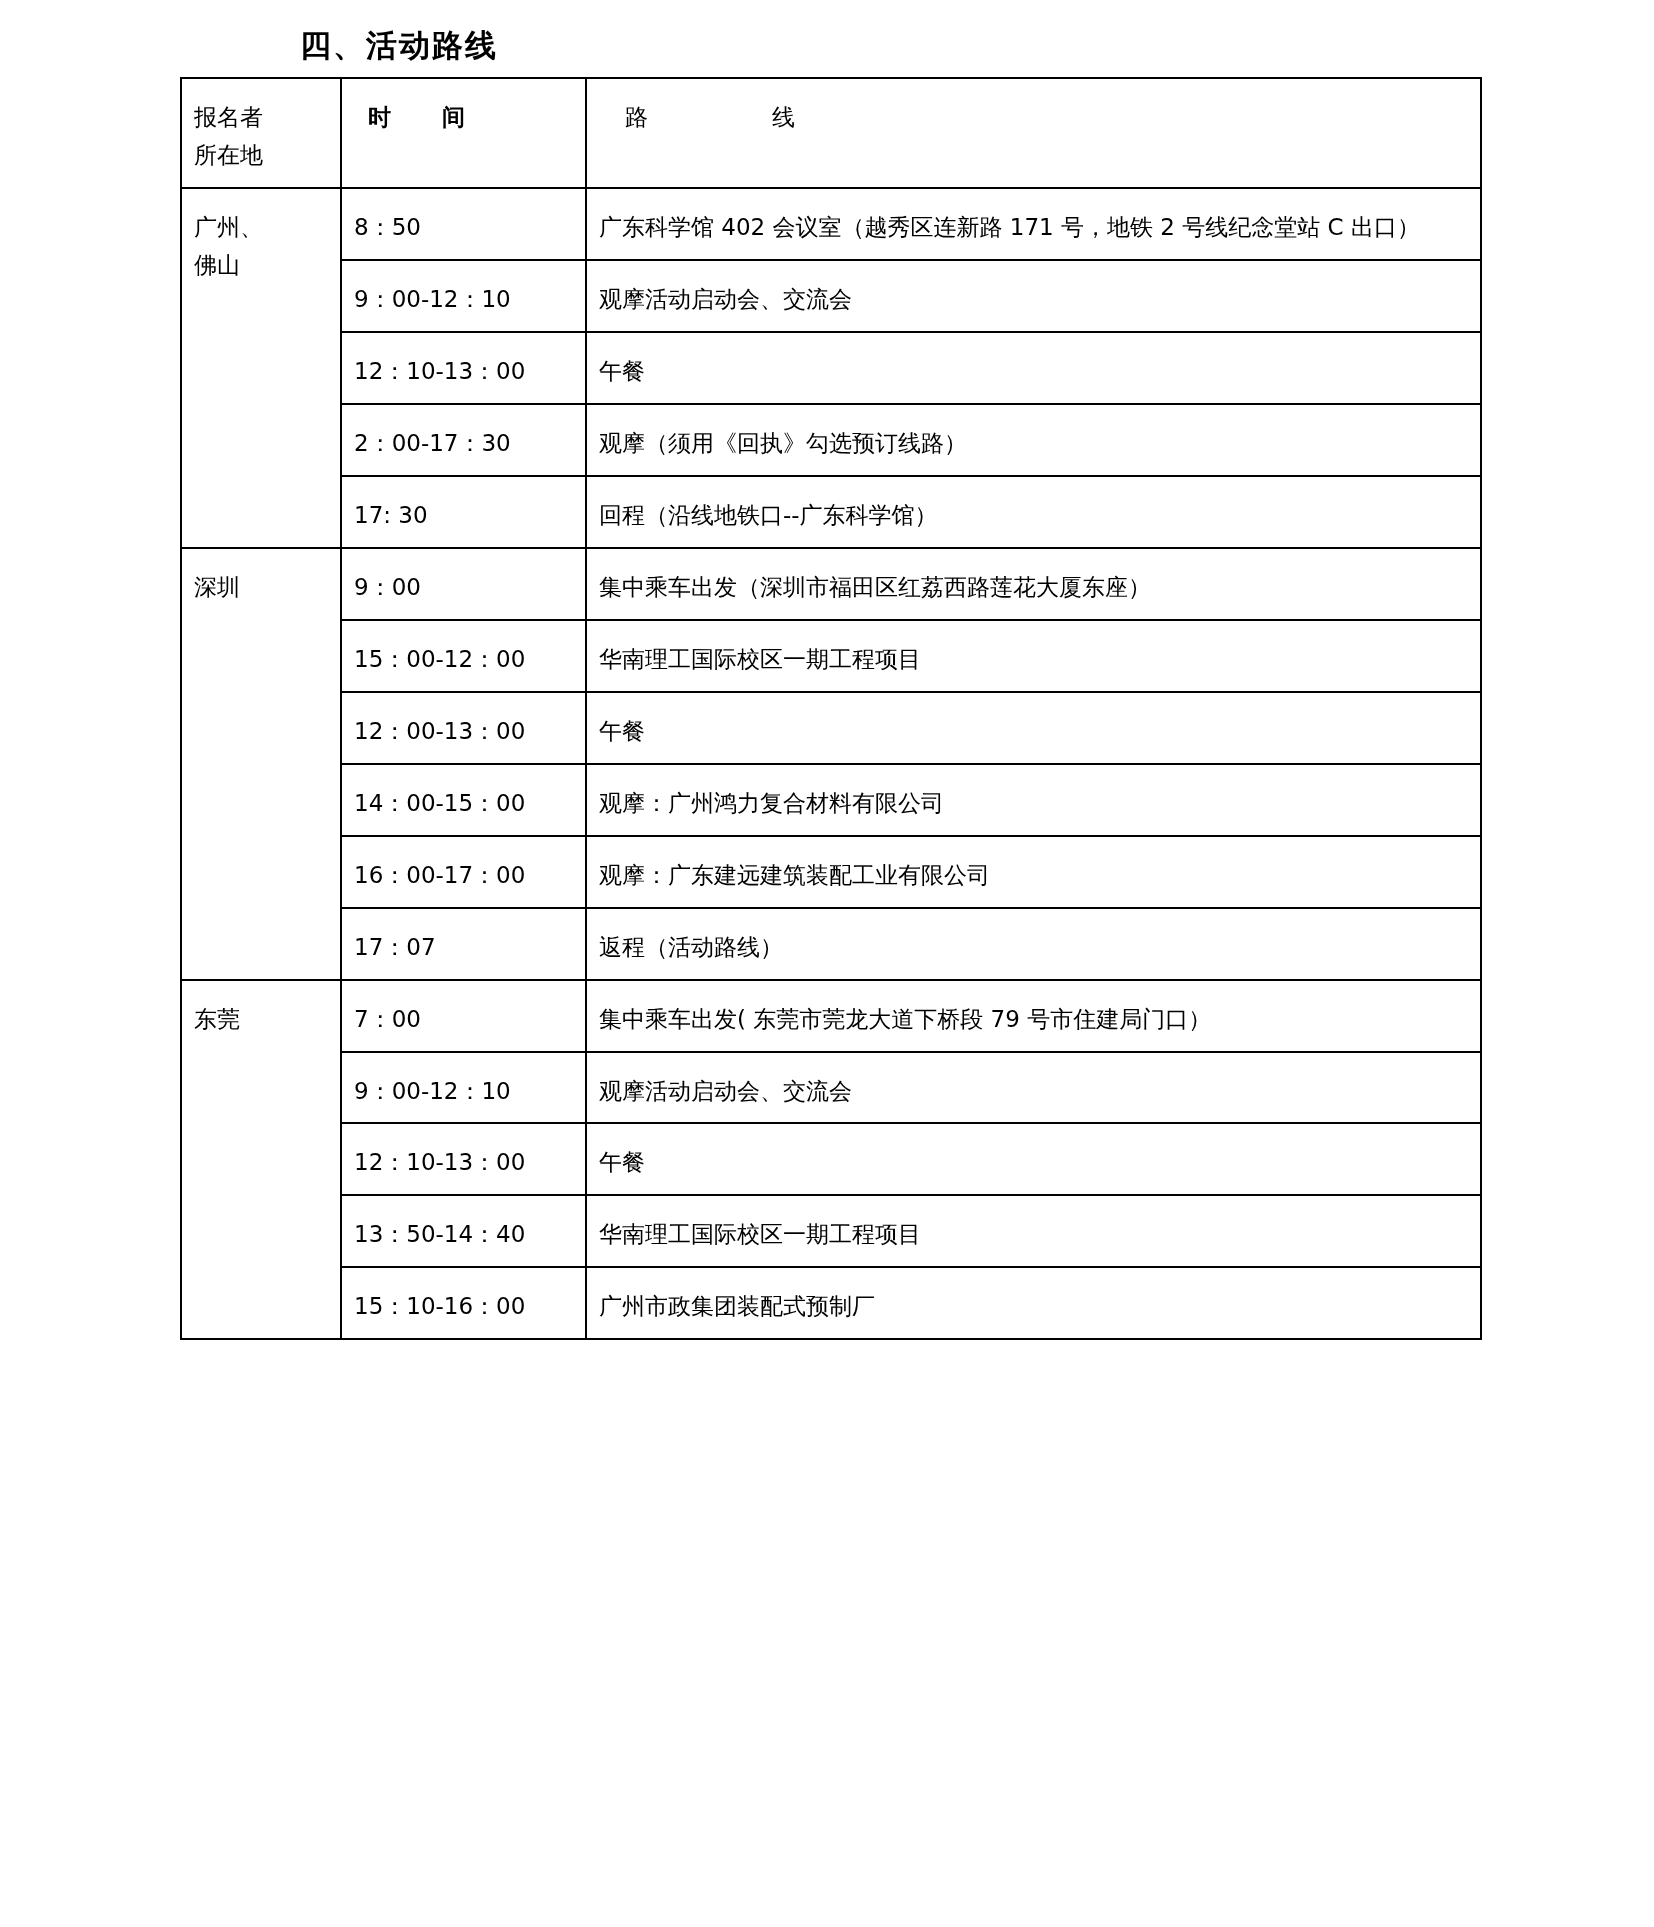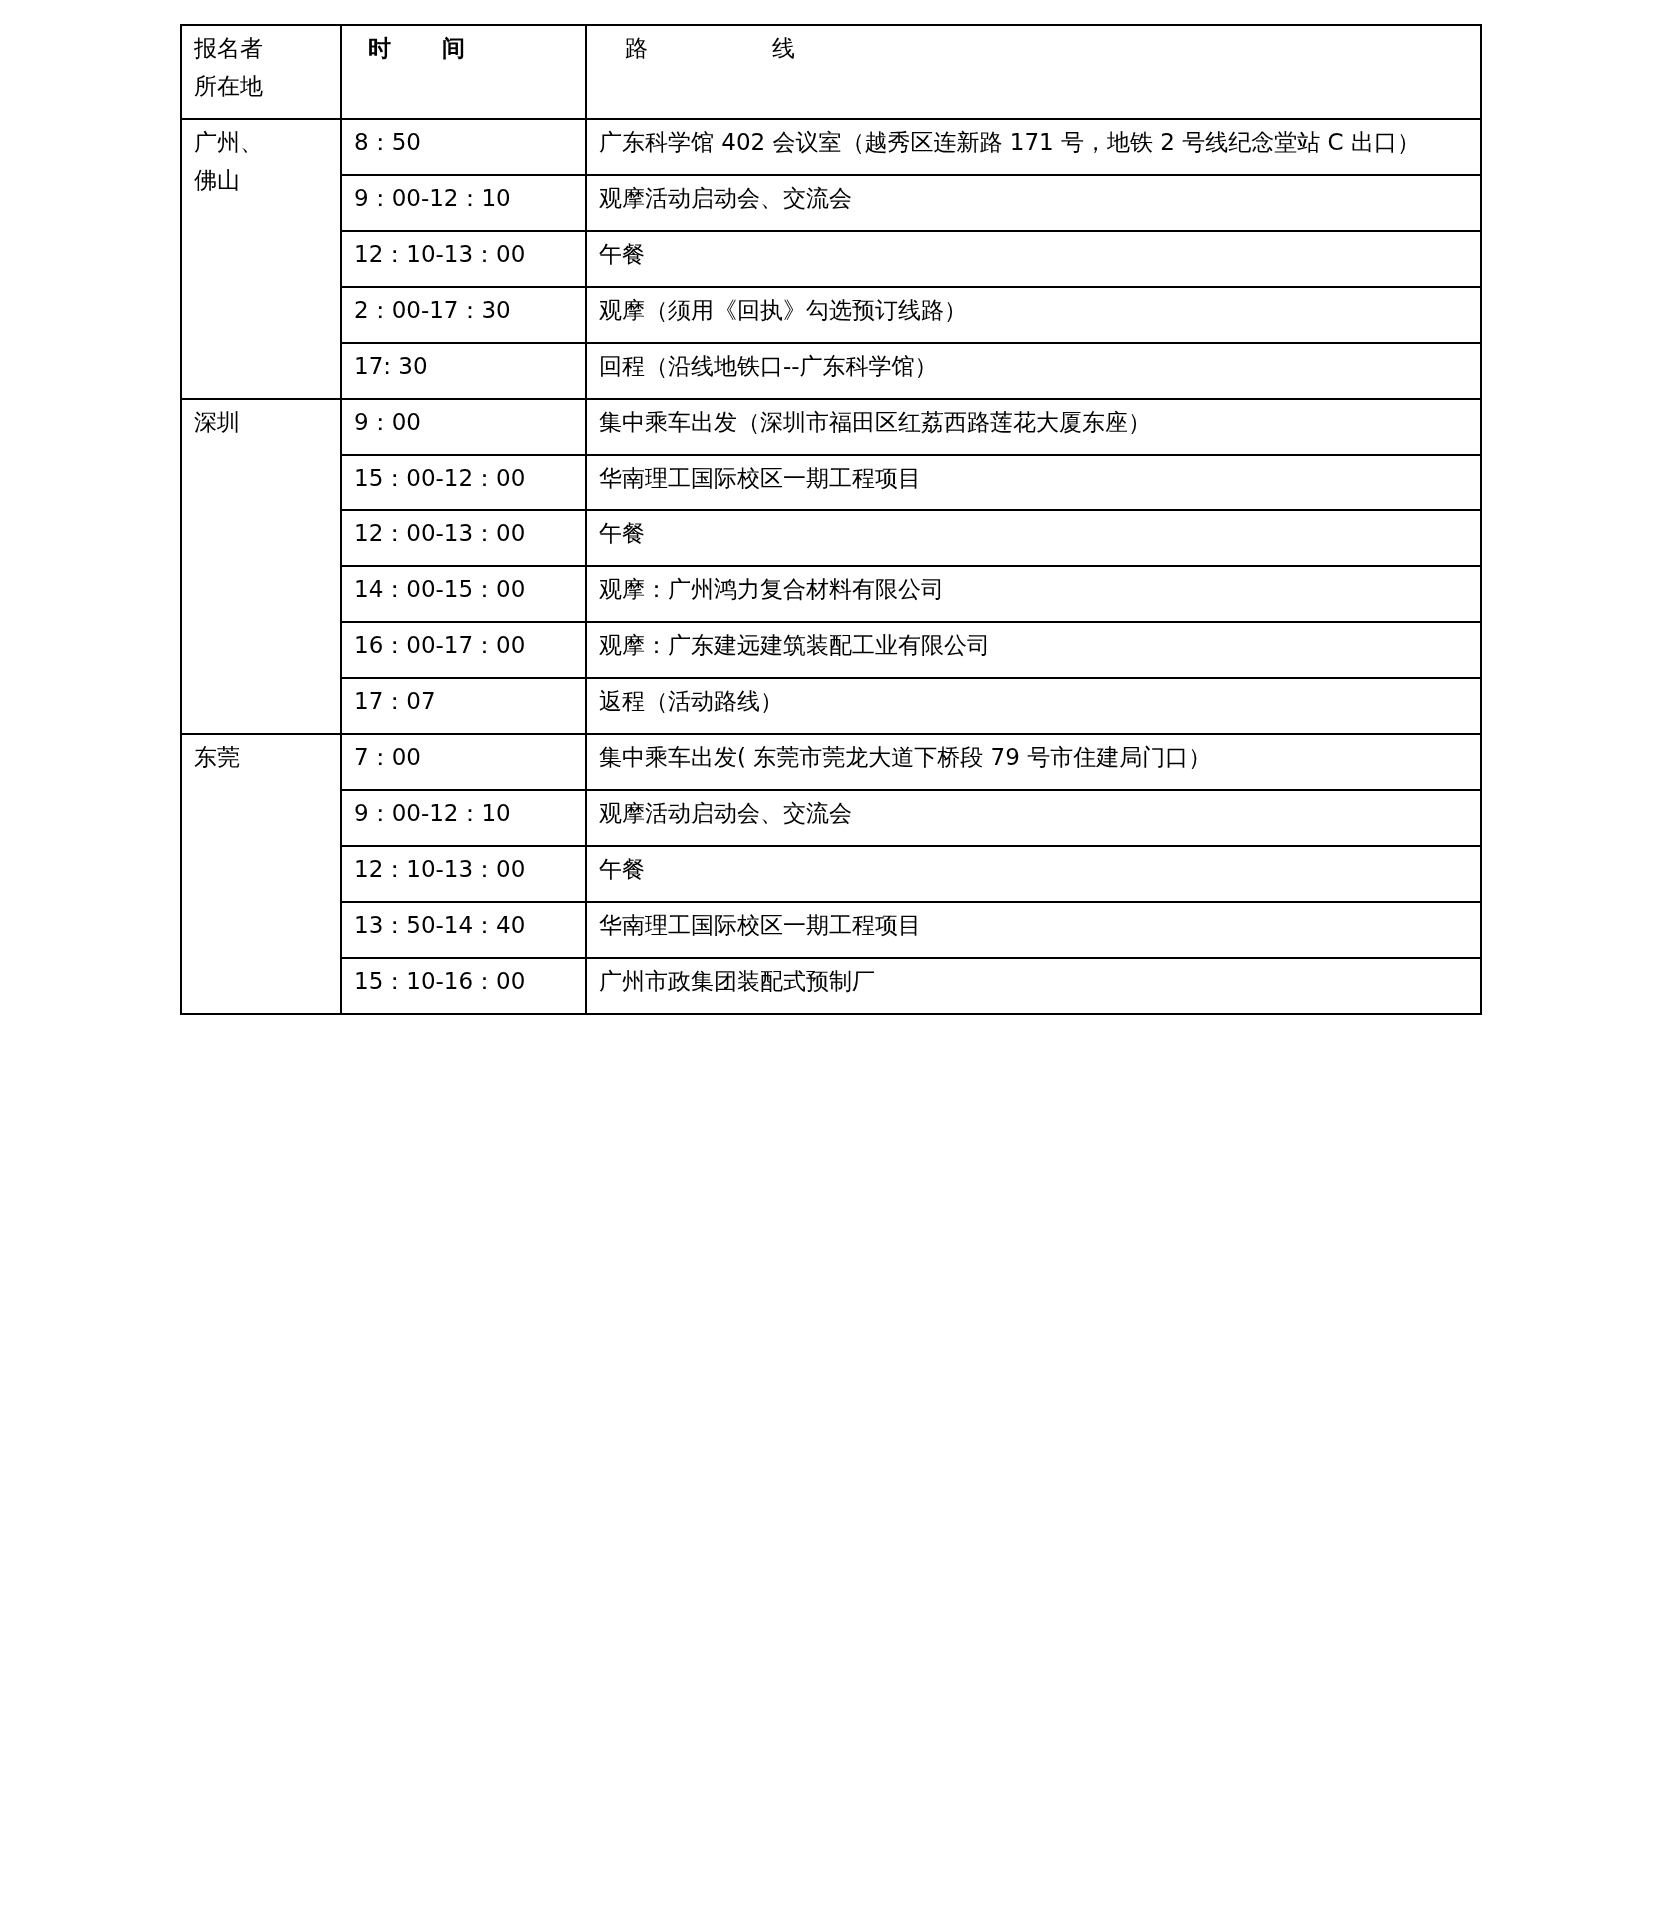--- a/index.html
+++ b/index.html
@@ -26,21 +26,21 @@
   }
   table.route-table {
     border-collapse: collapse;
     width: 1300px;
     margin-left: 120px;
     table-layout: fixed;
   }
   table.route-table td, table.route-table th {
     border: 2px solid #000000;
     vertical-align: top;
-    padding: 4px 12px 12px 12px;
+    padding: 20px 12px 12px 12px;
     font-size: 23px;
     line-height: 1.65;
     font-weight: normal;
     text-align: left;
   }
   col.c-region { width: 160px; }
   col.c-time   { width: 245px; }
   col.c-route  { width: 895px; }
 
   th.head-cell {
@@ -69,20 +69,21 @@
   td.route-cell {
     word-break: break-all;
   }
   .tall { padding-bottom: 34px; }
 </style>
 </head>
 <body>
 
 <div class="page">
 
+  <div class="doc-heading">四、活动路线</div>
 
   <table class="route-table">
     <colgroup>
       <col class="c-region">
       <col class="c-time">
       <col class="c-route">
     </colgroup>
     <thead>
       <tr>
         <th class="head-cell">

